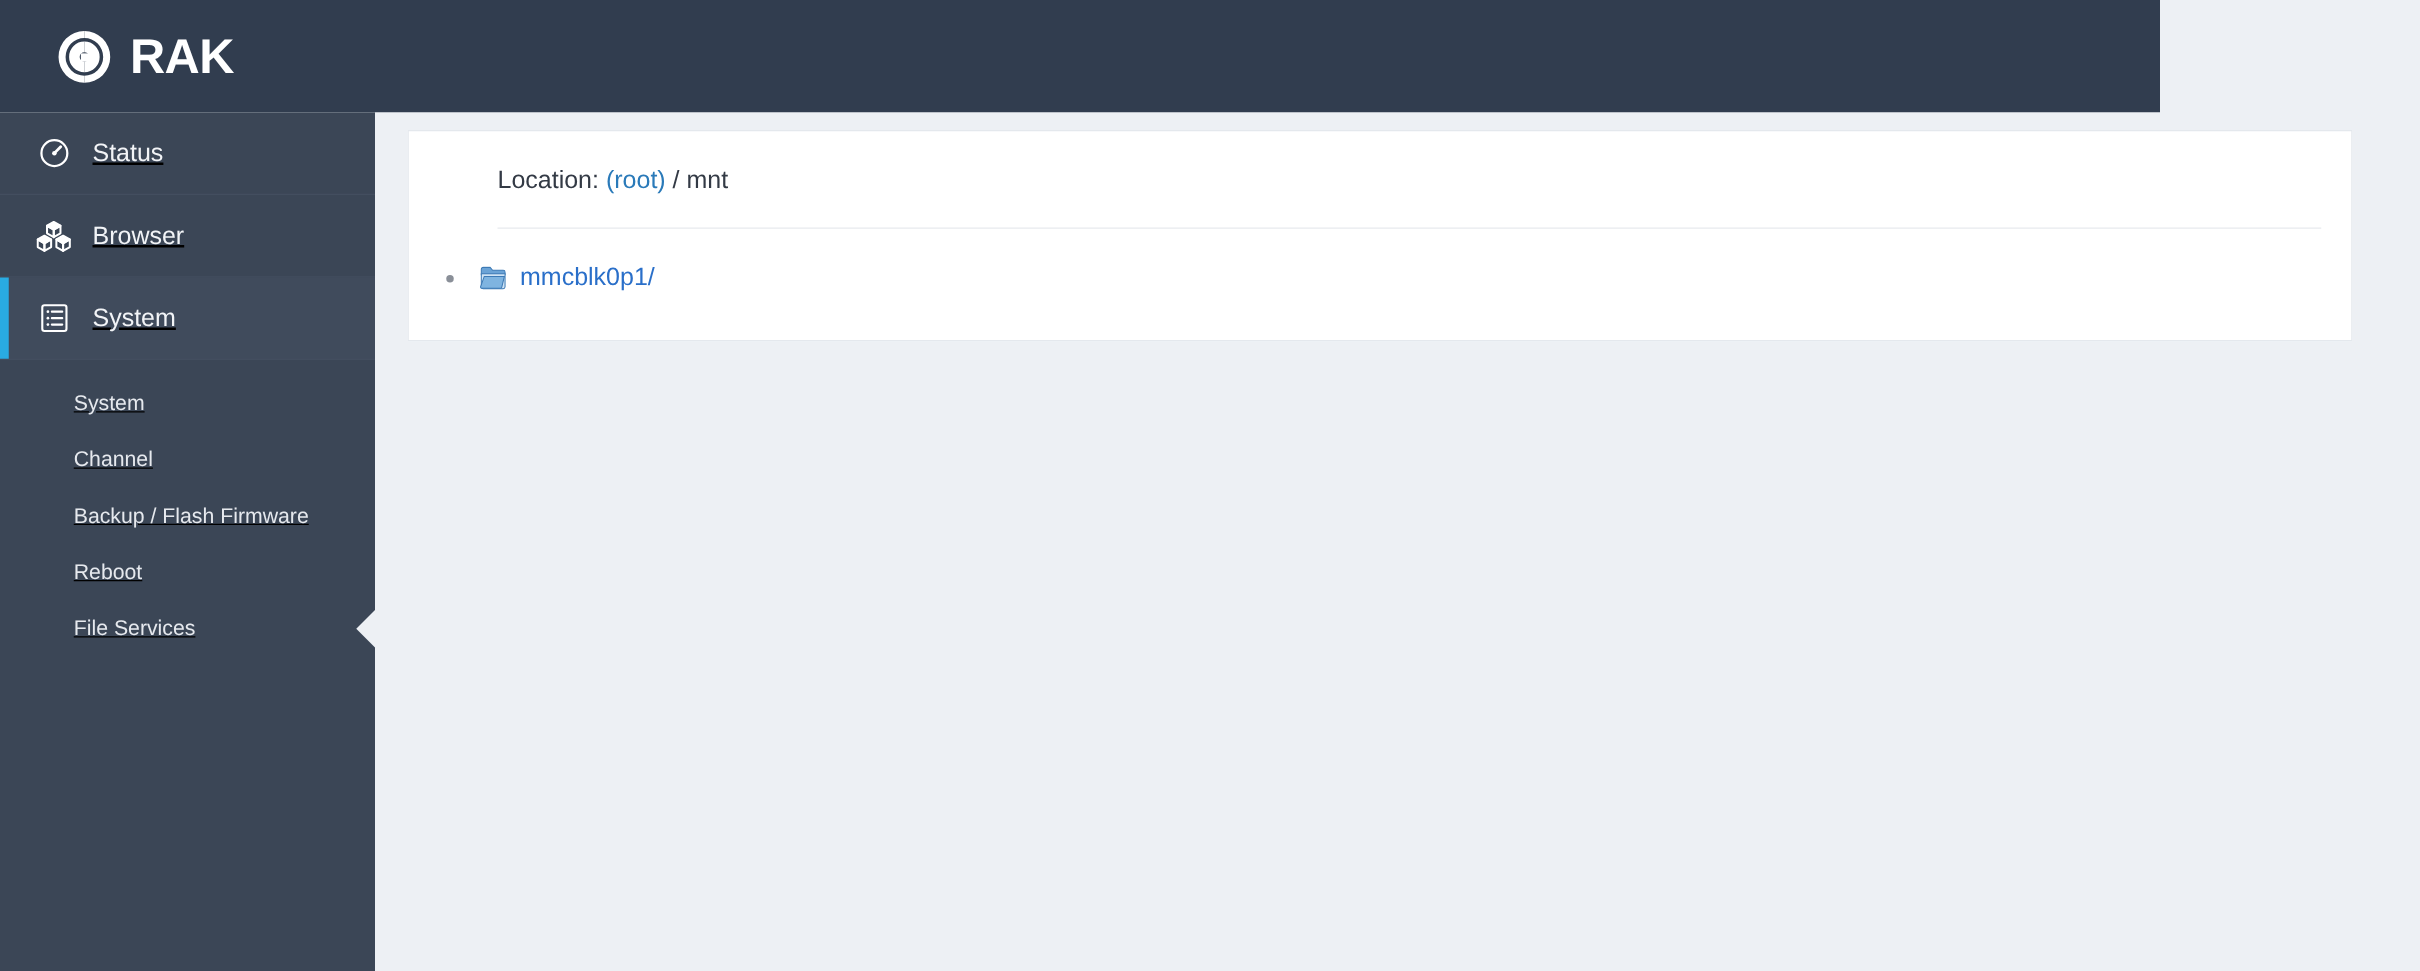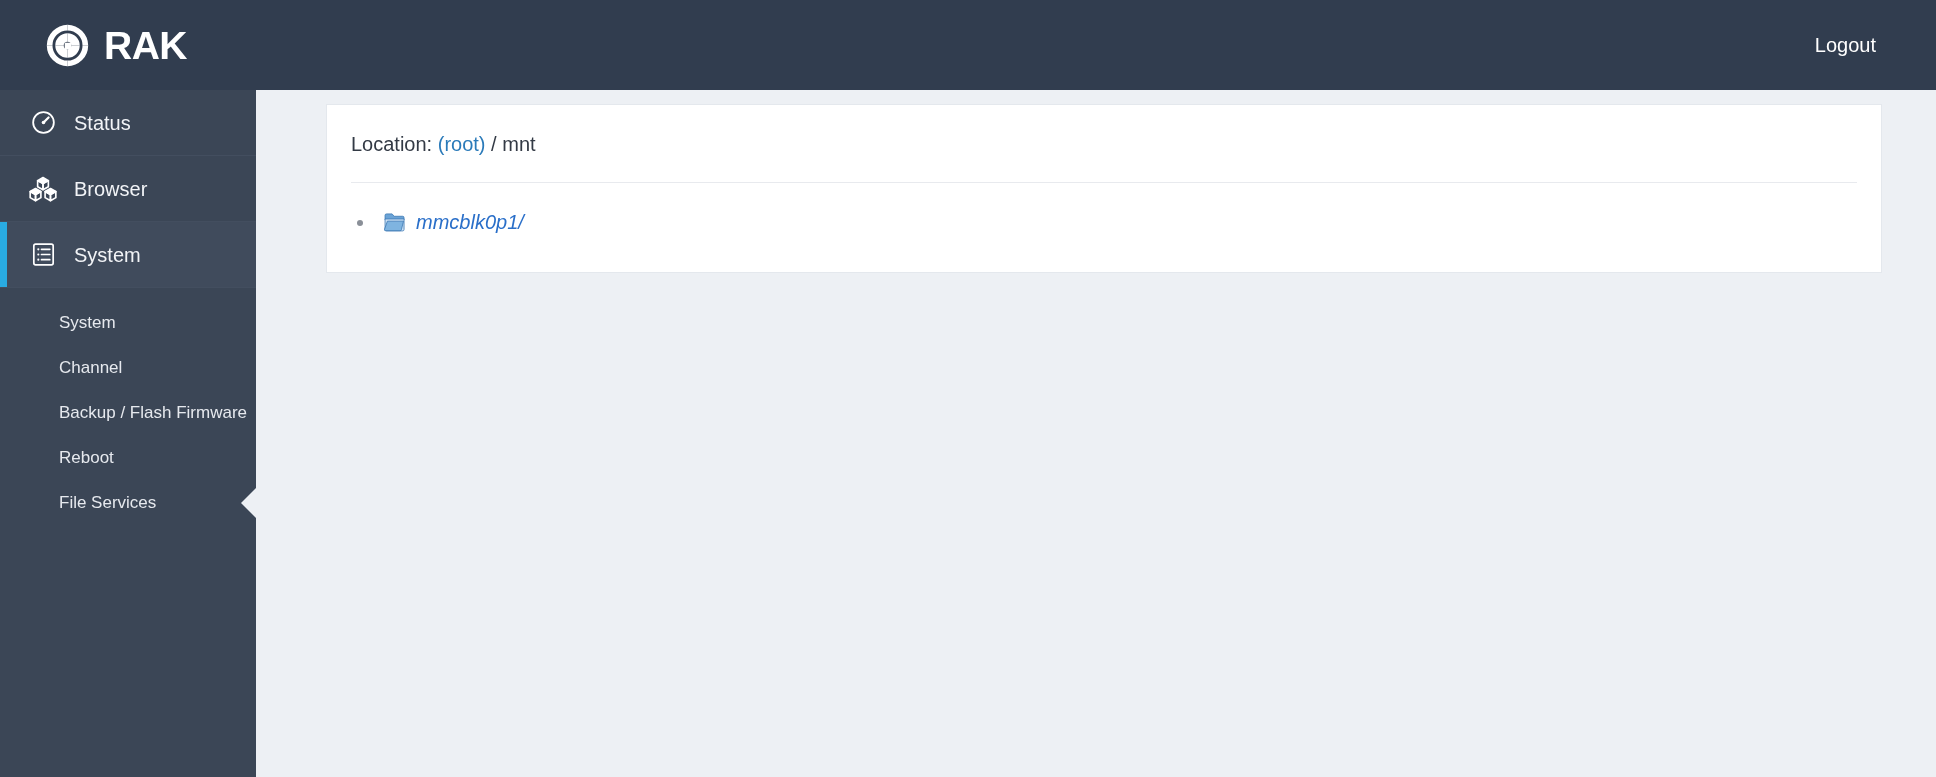--- a/index.html
+++ b/index.html
@@ -9,21 +9,21 @@
     height: 777px;
     overflow: hidden;
     font-family: "Liberation Sans", sans-serif;
     background: #edf0f4;
   }
 
   
   .header {
     position: absolute;
     top: 0; left: 0;
-    width: 1936px;
+    width: 1728px;
     height: 90px;
     background: #313d4f;
     display: flex;
     align-items: center;
   }
 
   .logo-wrap {
     display: flex;
     align-items: center;
     margin-left: 44px;
@@ -55,24 +55,25 @@
     color: #ffffff;
     font-size: 20px;
     cursor: pointer;
   }
 
   
   .sidebar {
     position: absolute;
     top: 90px;
     left: 0;
-    width: 256px;
+    width: 300px;
     height: 687px;
     background: #3b4656;
     overflow: hidden;
+    text-decoration: underline;
   }
 
   .nav-item {
     position: relative;
     height: 66px;
     display: flex;
     align-items: center;
     padding-left: 28px;
     border-bottom: 1px solid #434e5f;
     cursor: pointer;
@@ -146,32 +147,32 @@
     background: #ffffff;
     border: 1px solid #e4e8ed;
     padding: 0 24px;
   }
 
   .location-row {
     padding: 28px 0 26px 0;
     font-size: 20px;
     color: #333a45;
     border-bottom: 1px solid #e8eaee;
+    margin-left: 47px;
   }
 
   .location-row a {
     color: #2a7ab9;
     text-decoration: none;
     cursor: pointer;
   }
 
   .file-list {
     list-style: none;
     padding: 28px 0 38px 0;
-    font-style: italic;
   }
 
   .file-row {
     display: flex;
     align-items: center;
     font-size: 20px;
     padding-left: 33px;
     position: relative;
   }
 
@@ -213,23 +214,20 @@
       <g fill="#ffffff">
         <path d="M50 24 A26 26 0 0 1 76 50 L58 50 A8 8 0 0 0 50 42 Z"></path>
         <path d="M76 50 A26 26 0 0 1 50 76 L50 58 A8 8 0 0 0 58 50 Z"></path>
         <path d="M50 76 A26 26 0 0 1 24 50 L42 50 A8 8 0 0 0 50 58 Z"></path>
         <path d="M24 50 A26 26 0 0 1 50 24 L50 42 A8 8 0 0 0 42 50 Z"></path>
       </g>
       <rect x="44" y="44" width="14" height="14" fill="#ffffff"></rect>
     </svg>
     <span class="logo-text">RAK</span>
   </div>
-  <div class="logout">
-    <span>Logout</span>
-  </div>
 </div>
 
 <div class="sidebar">
 
   <div class="nav-item">
     <span class="nav-icon">
       <svg width="27" height="27" viewBox="0 0 24 24" fill="none" stroke="#ffffff" stroke-width="1.6">
         <circle cx="12" cy="12" r="9.2"></circle>
         <path d="M12 12 L16.5 7.5" stroke-linecap="round" stroke-width="2"></path>
         <circle cx="12" cy="12" r="1.6" fill="#ffffff" stroke="none"></circle>

